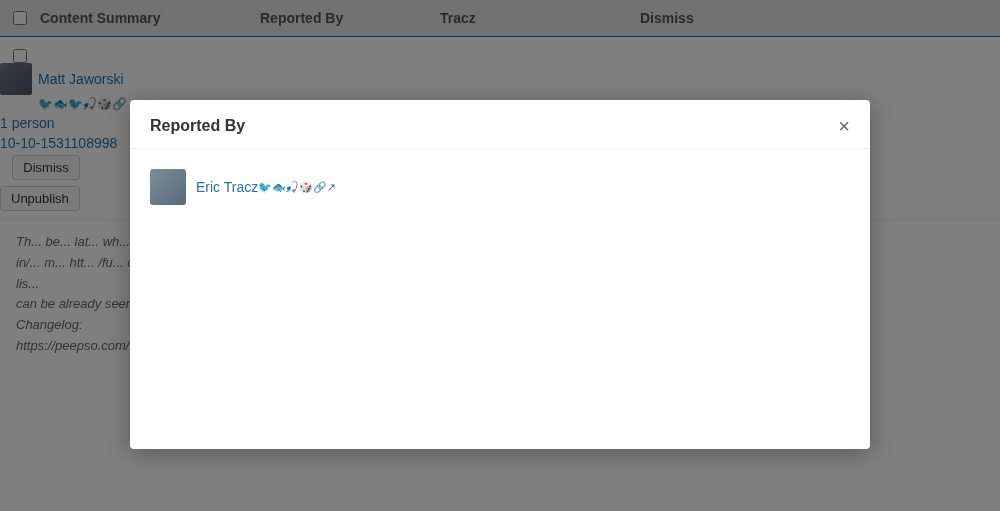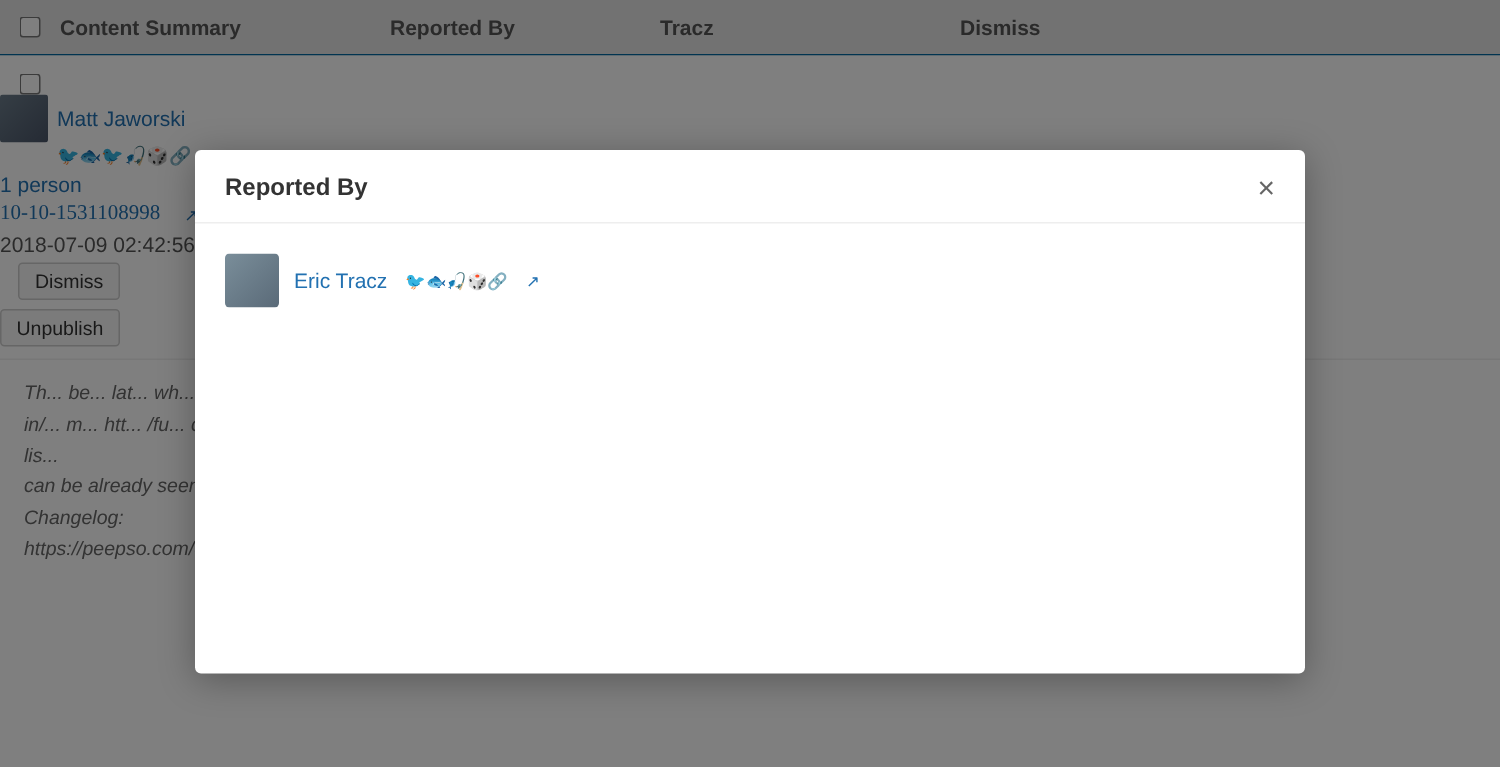--- a/index.html
+++ b/index.html
@@ -79,21 +79,20 @@
       margin-top: 2px;
       padding-left: 38px;
     }
 
     .link-blue {
       color: #2271b1;
       text-decoration: none;
       display: flex;
       align-items: center;
       gap: 16px;
-      font-family: Liberation Serif, serif;
     }
     .ext-icon {
       font-size: 11px;
       color: #2271b1;
     }
 
     .action-btn {
       padding: 4px 10px;
       border: 1px solid #ccc;
       border-radius: 3px;
@@ -178,21 +177,21 @@
       width: 100%;
       height: 100%;
       background: linear-gradient(135deg, #7a8e9a 0%, #5a6a78 100%);
     }
     .reporter-name {
       color: #2271b1;
       font-weight: 500;
       font-size: 14px;
       display: flex;
       align-items: center;
-      gap: 12px;
+      gap: 0;
     }
     .reporter-icons {
       font-size: 11px;
       color: #888;
     }
 
     .reason-text {
       font-size: 14px;
       color: #333;
       line-height: 1.5;
@@ -236,21 +235,20 @@
     </div>
     <div class="td-reported">
       <span>1 person</span>
     </div>
     <div class="td-link">
       <a class="link-blue">
         <span>10-10-1531108998</span>
         <span class="ext-icon">↗</span>
       </a>
     </div>
-    <div class="td-date">2018-07-09 02:42:56</div>
     <div class="td-actions">
       <button class="action-btn">Dismiss</button>
       <button class="action-btn">Unpublish</button>
     </div>
   </div>
 
   <div class="bg-content">
     Th... be... lat... wh... rig... fil... po... in/... m... htt... /fu... co... th... ca... lis...<br>
     can be already seen in the Changelog:<br>
     https://peepso.com/cha...

